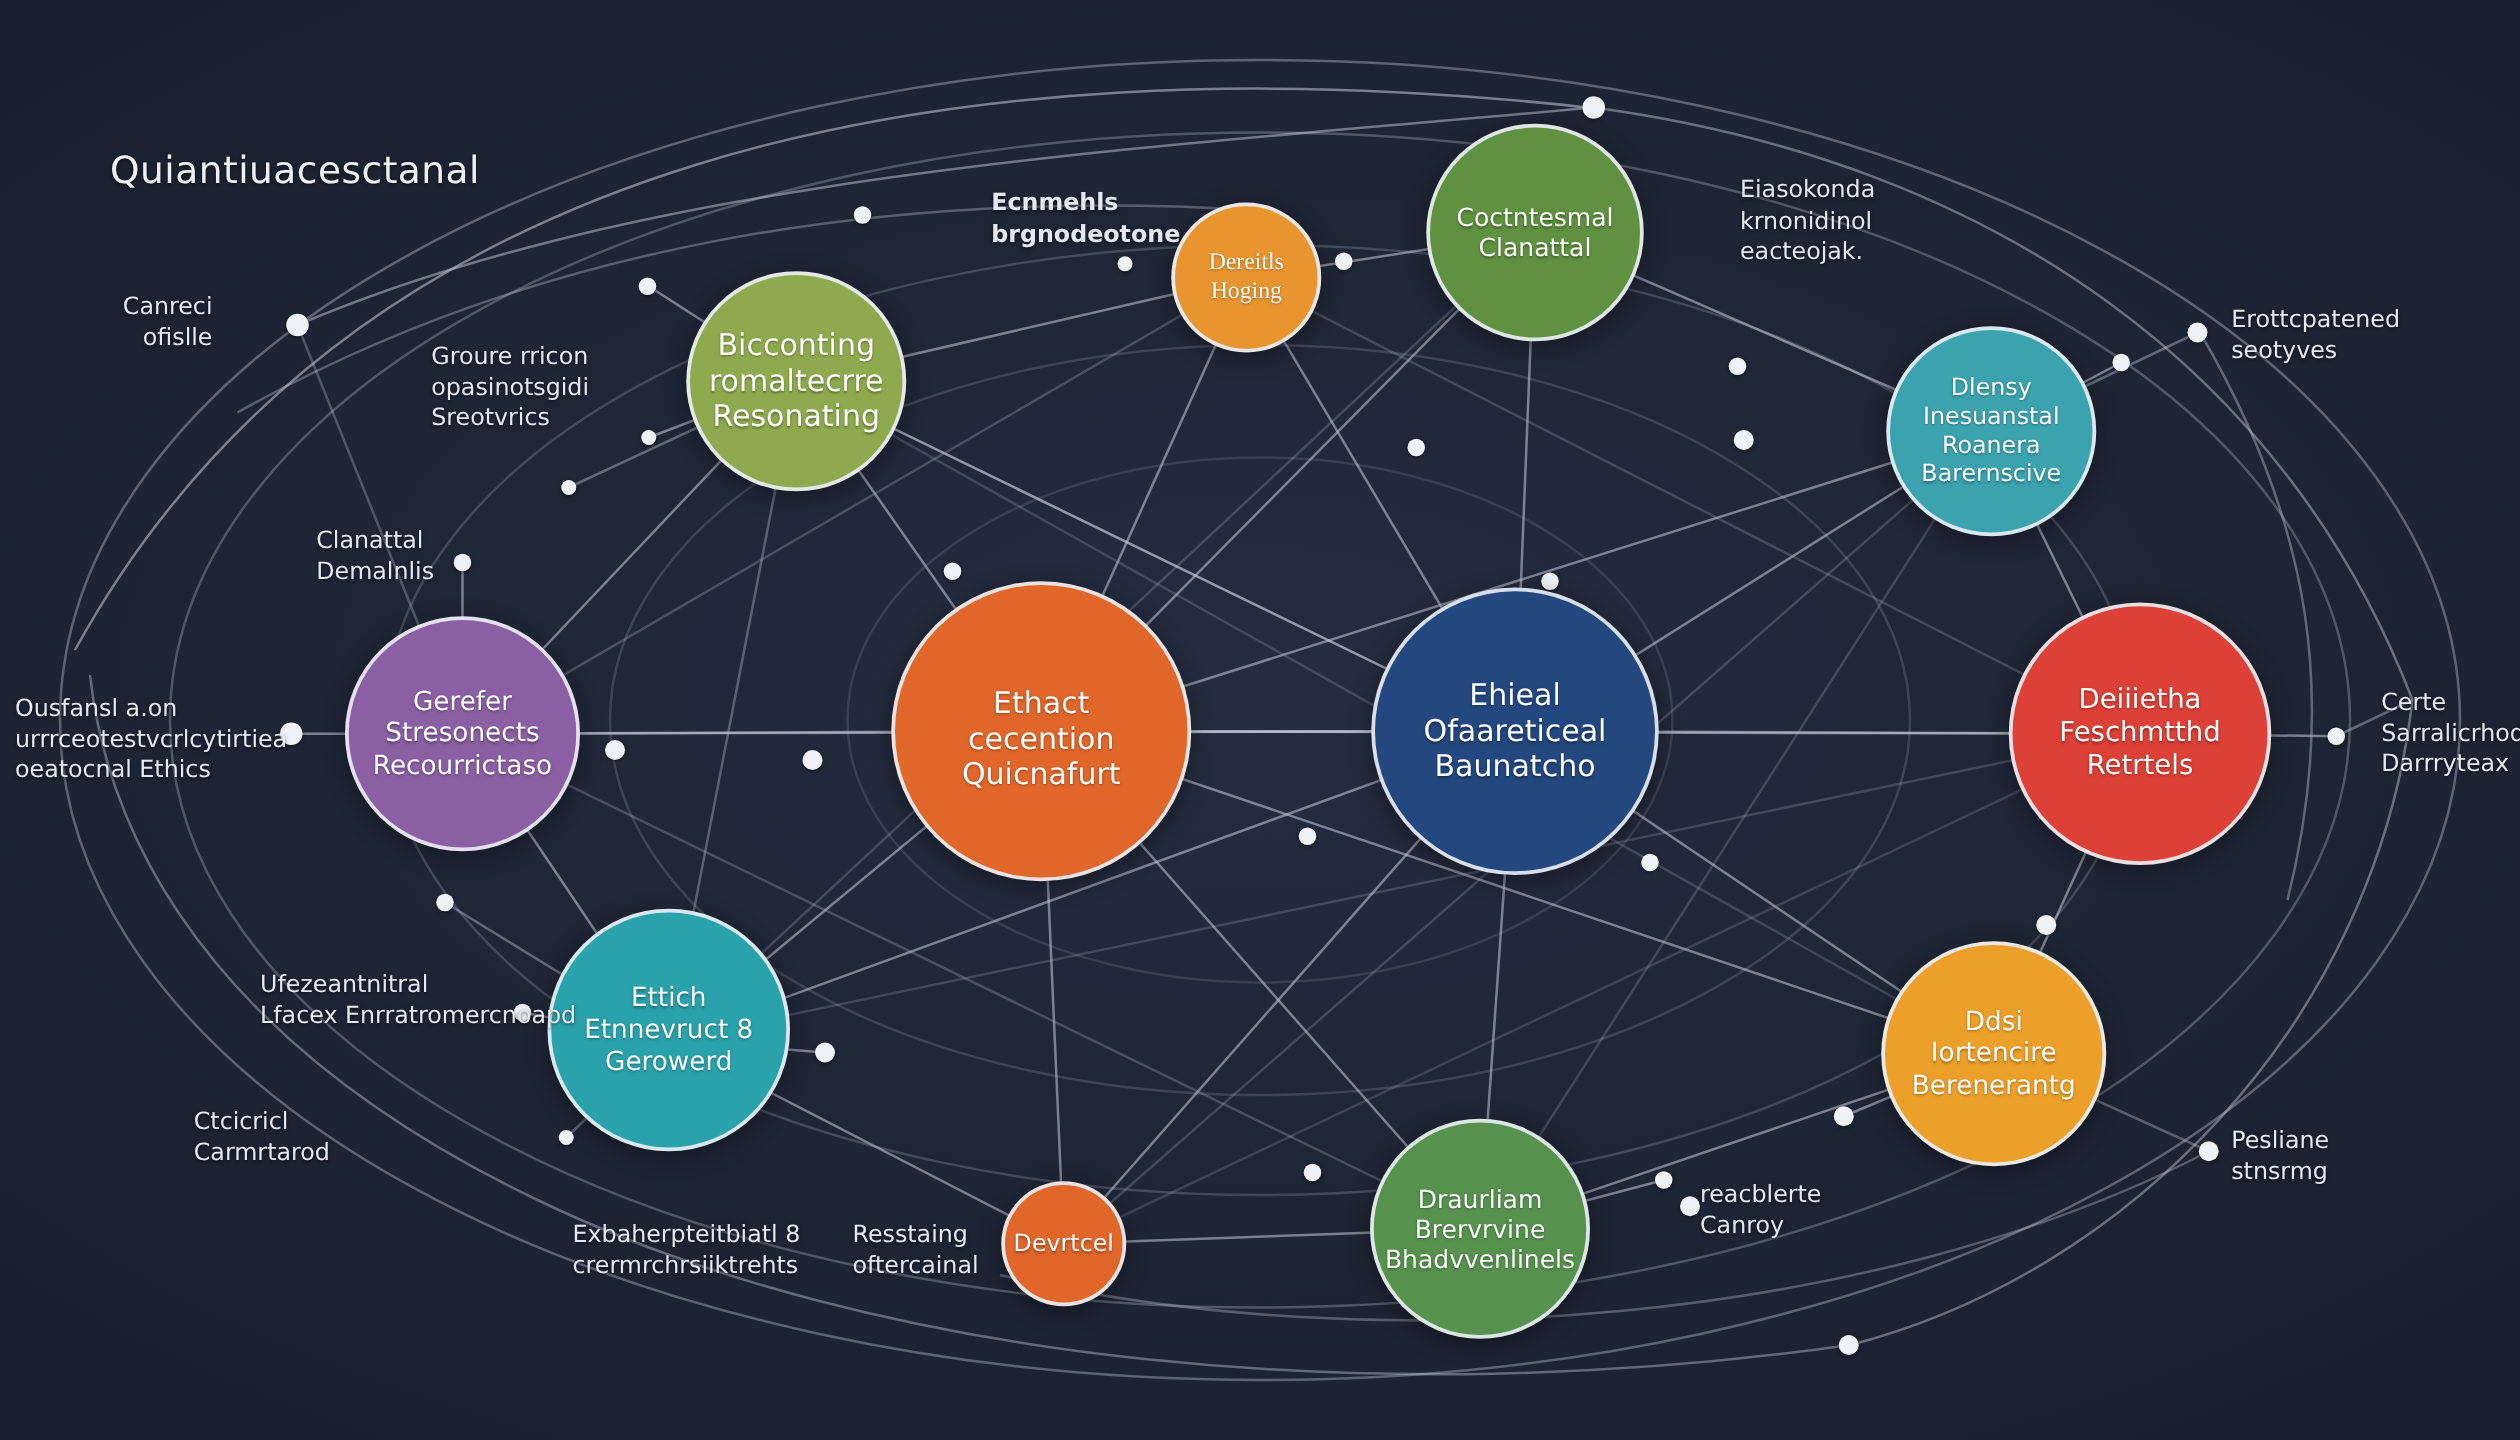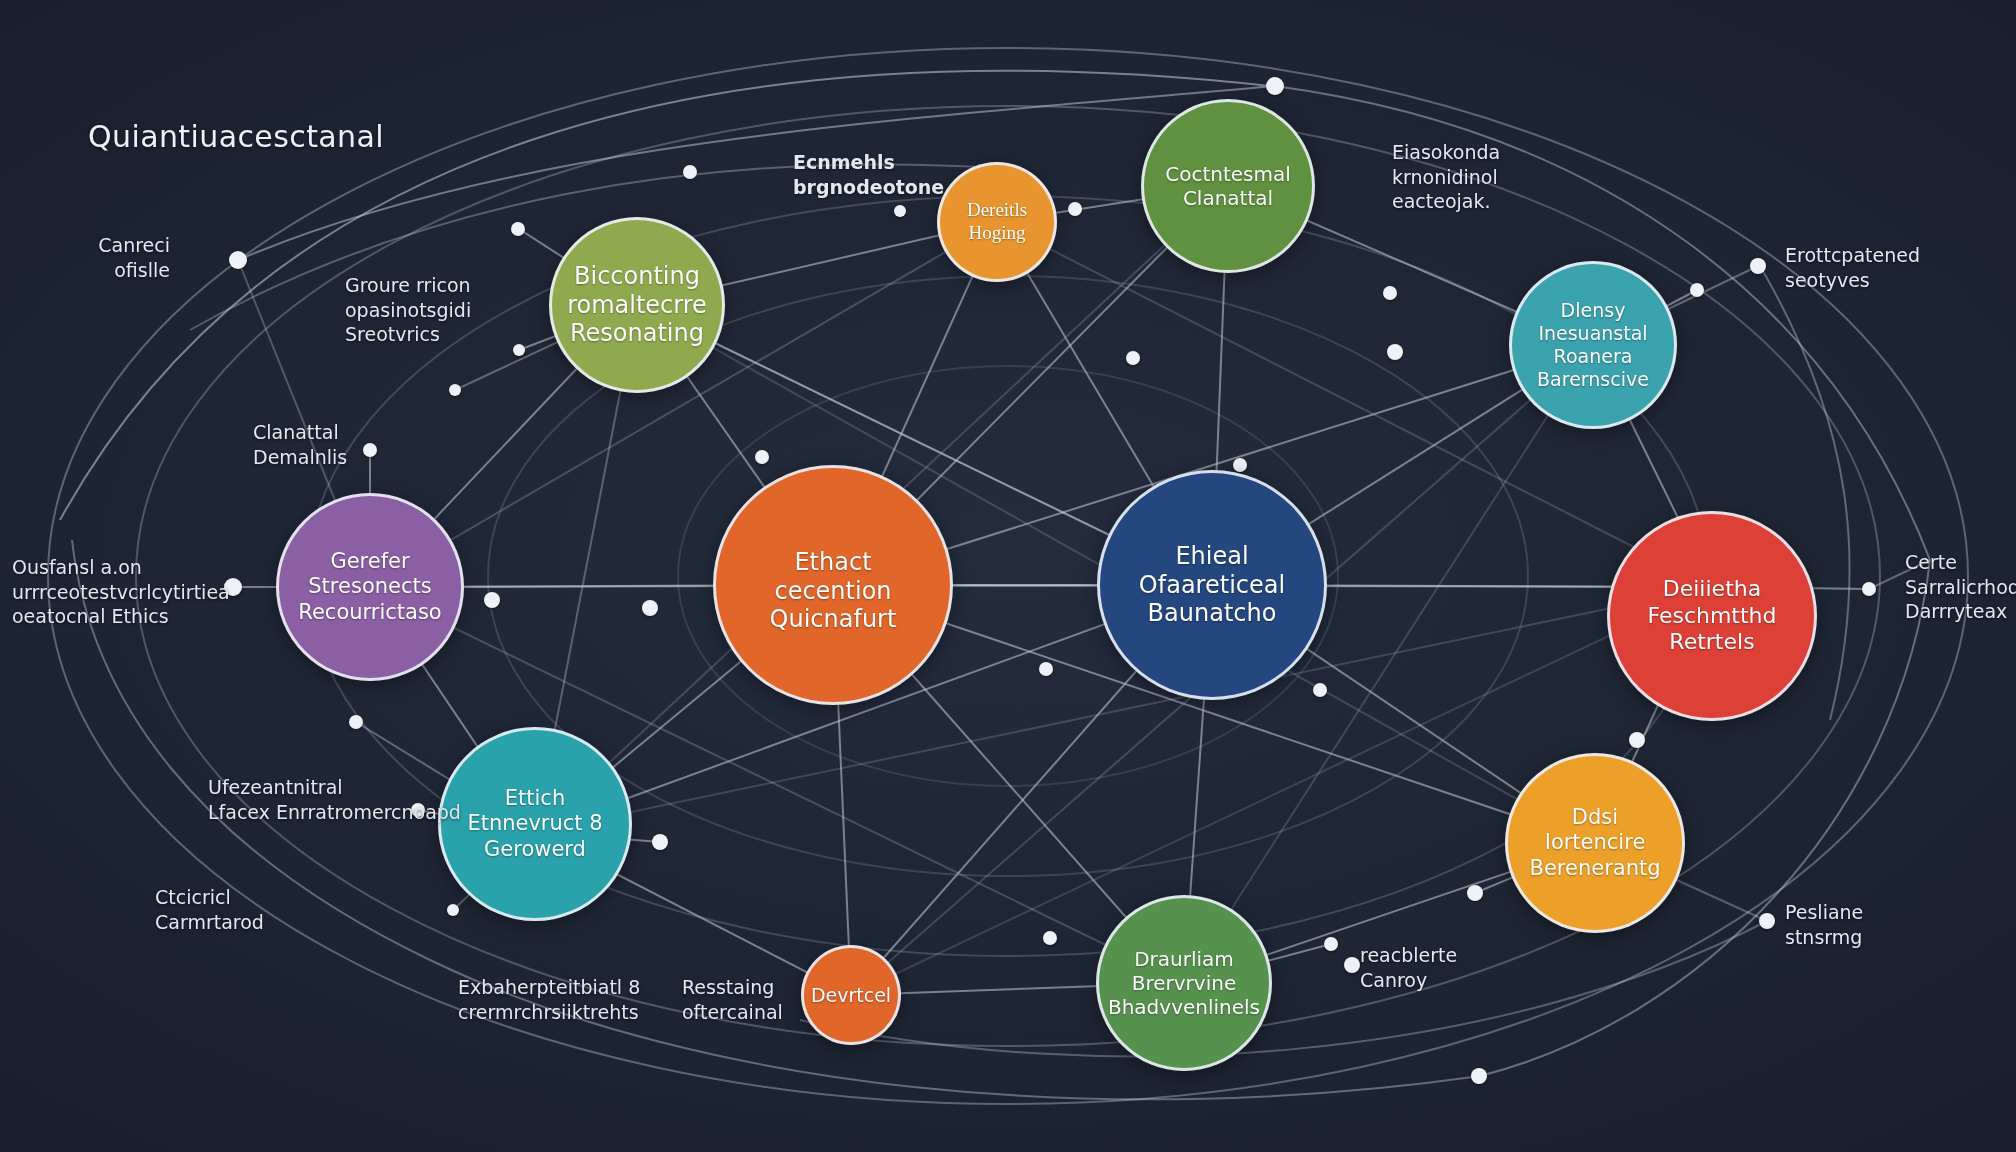--- a/index.html
+++ b/index.html
@@ -214,21 +214,21 @@
       <div class="node" style="left: 833px; top: 585px; width: 240px; height: 240px; background: rgb(224, 102, 42);">
         <span class="lbl" style="font-size: 24px; margin-top: 12px;">Ethact
 cecention
 Quicnafurt</span>
       </div>
       <div class="node" style="left: 1212px; top: 585px; width: 230px; height: 230px; background: rgb(35, 71, 126);">
         <span class="lbl" style="font-size: 24px;">Ehieal
 Ofaareticeal
 Baunatcho</span>
       </div>
-      <div class="node" style="left: 1712px; top: 616px; width: 210px; height: 210px; background: rgb(220, 64, 54);">
+      <div class="node" style="left: 1712px; top: 587px; width: 210px; height: 210px; background: rgb(220, 64, 54);">
         <span class="lbl" style="font-size: 22px;">Deiiietha
 Feschmtthd
 Retrtels</span>
       </div>
       <div class="node" style="left: 535px; top: 824px; width: 194px; height: 194px; background: rgb(42, 162, 171);">
         <span class="lbl" style="font-size: 21px;">Ettich
 Etnnevruct 8
 Gerowerd</span>
       </div>
       <div class="node" style="left: 1595px; top: 843px; width: 180px; height: 180px; background: rgb(237, 160, 41);">

